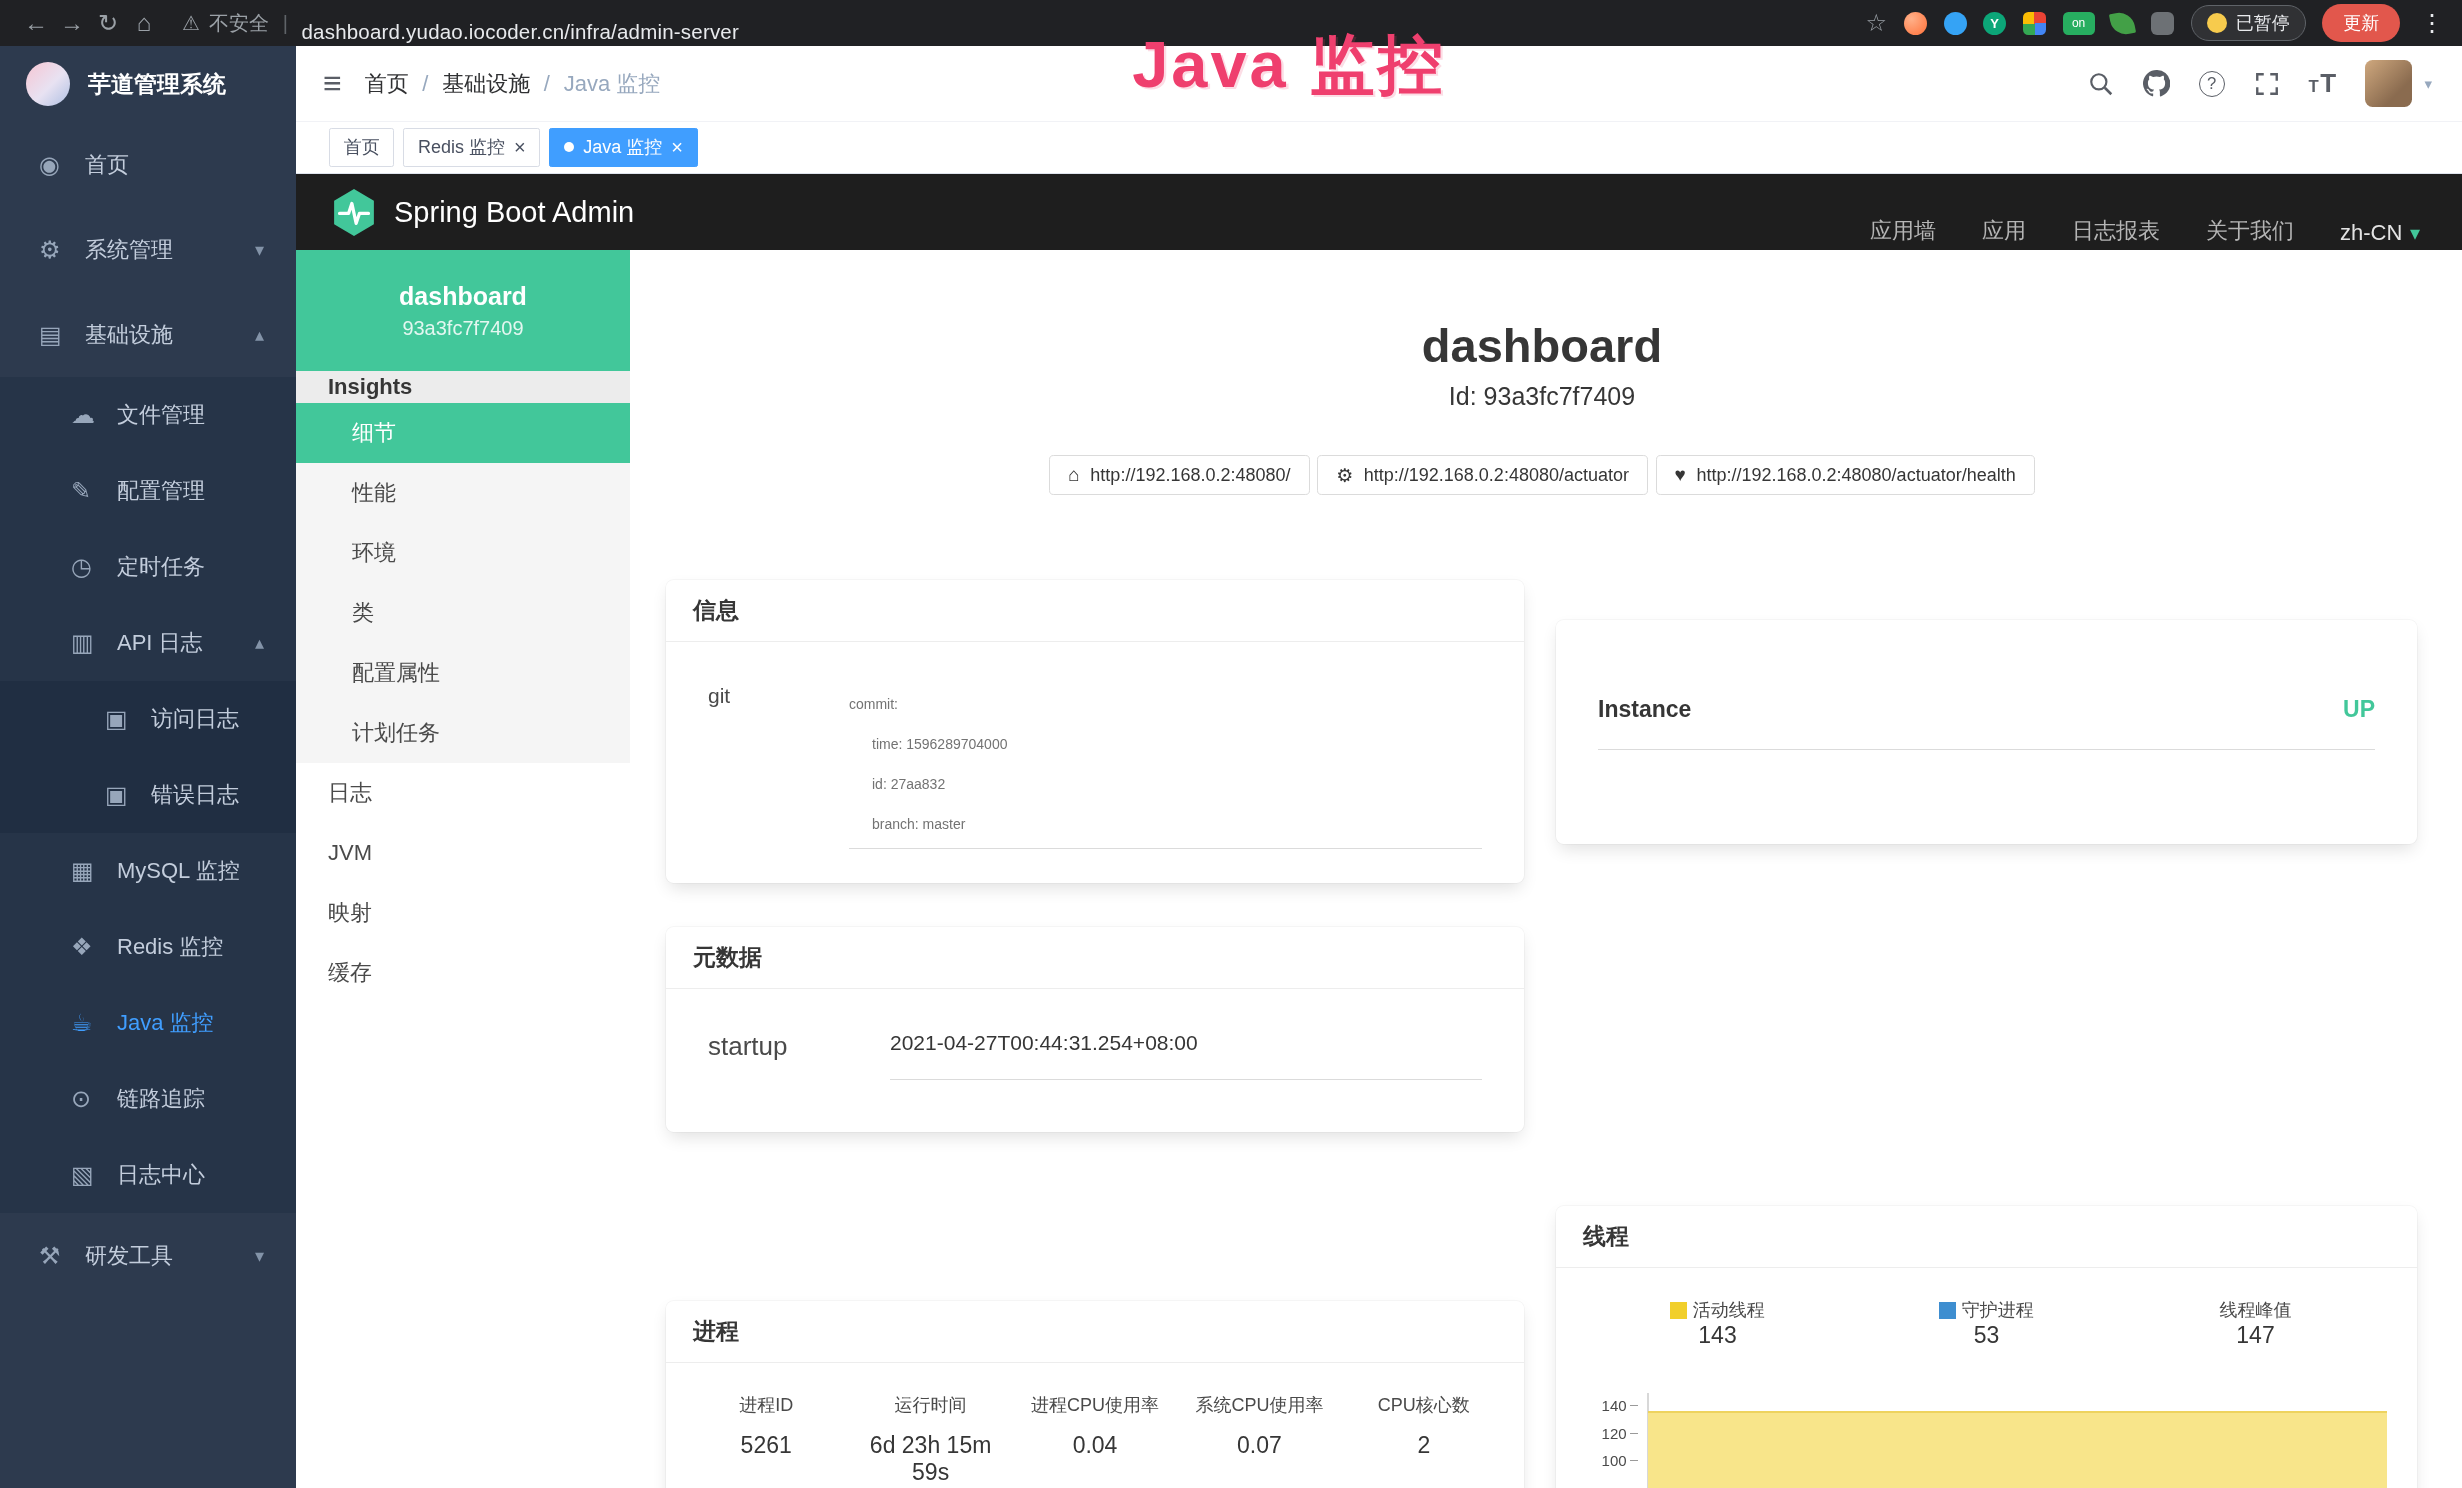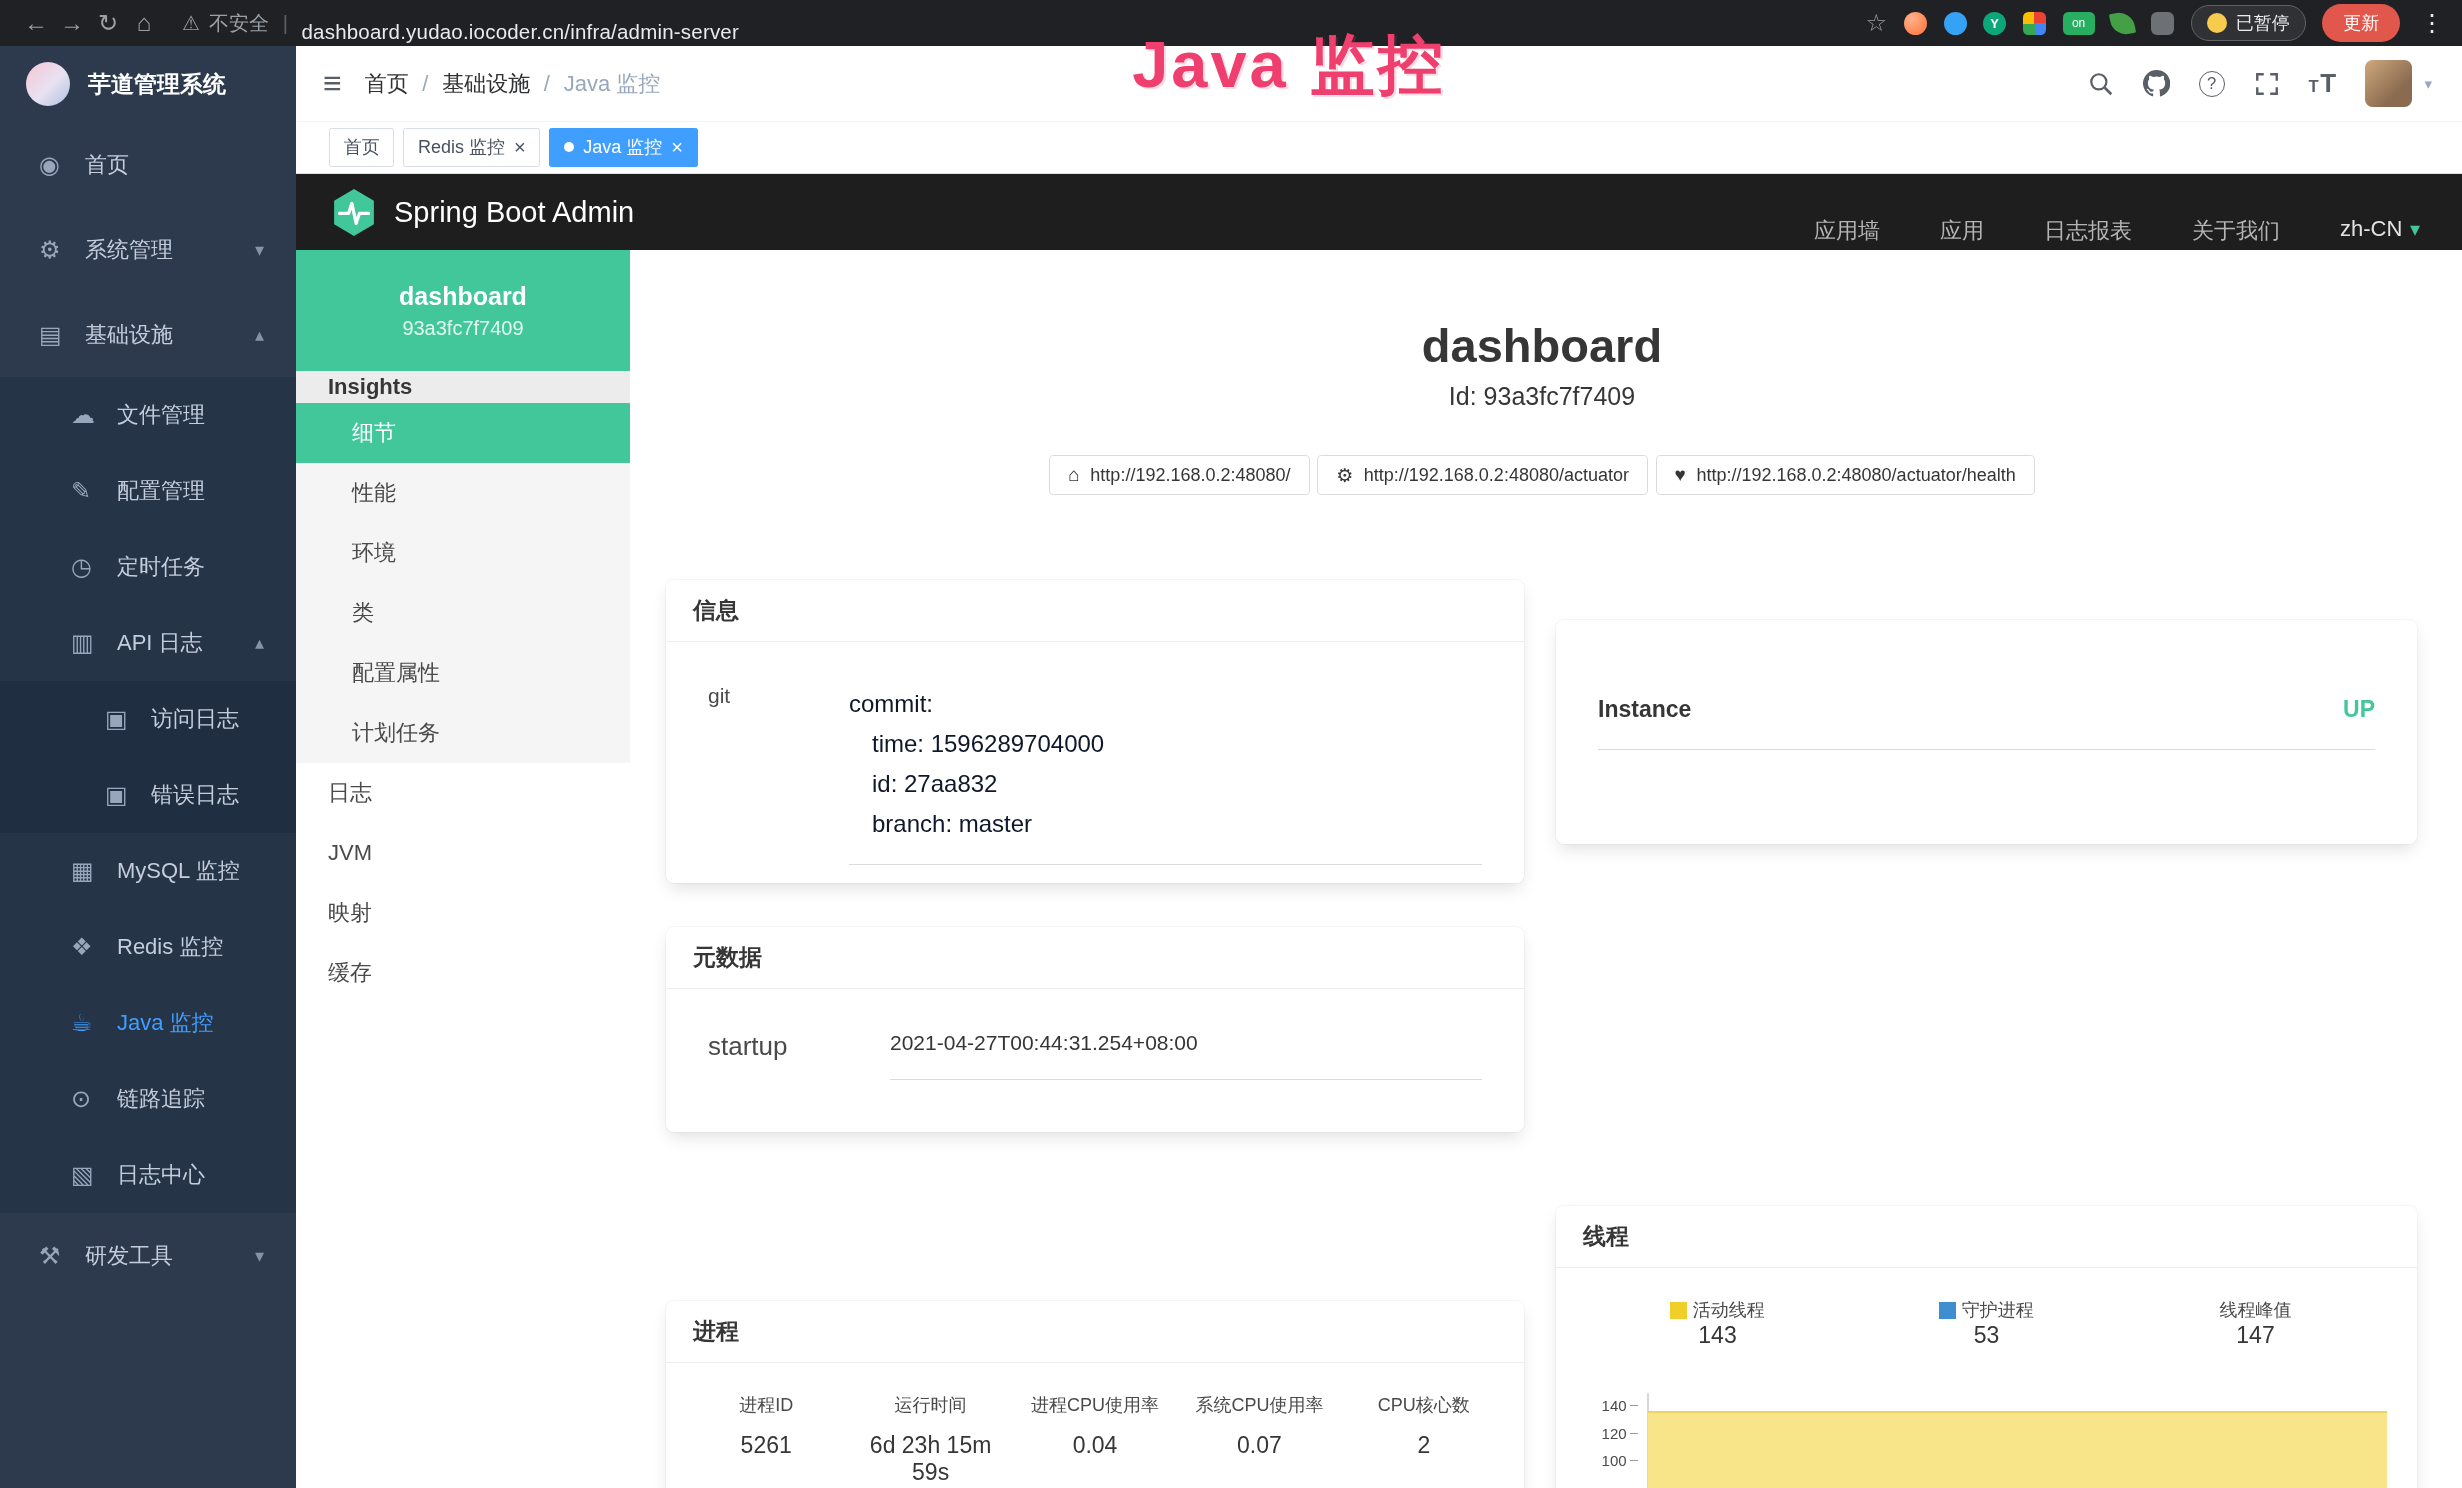--- a/index.html
+++ b/index.html
@@ -104,21 +104,21 @@
   .tag.active { background: #409eff; border-color: #409eff; color: #fff; }
   .tag-dot { width: 10px; height: 10px; border-radius: 50%; background: #fff; }
 
   
   .sba-header {
     position: absolute; top: 174px; left: 296px; right: 0; height: 76px;
     background: #1e1e1e; display: flex; align-items: center; padding: 0 42px 0 36px; z-index: 28;
   }
   .sba-brand { display: flex; align-items: center; gap: 18px; cursor: pointer; }
   .sba-brand-name { color: #fff; font-size: 29px; font-weight: normal; text-align: right; }
-  .sba-nav { margin-left: auto; display: flex; align-items: flex-start; gap: 60px; margin-top: 38px; }
+  .sba-nav { margin-left: auto; display: flex; align-items: flex-end; gap: 46px; margin-top: 38px; }
   .sba-nav-item { color: #b5b5b5; font-size: 22px; cursor: pointer; }
   .sba-lang { color: #e3e3e3; font-size: 22px; display: flex; align-items: center; gap: 7.6px; cursor: pointer; }
   .sba-lang .lang-caret { color: #42c79a; font-size: 20px; }
 
   
   .sba-body { position: absolute; top: 250px; left: 296px; right: 0; bottom: 0; display: flex; z-index: 27; }
   .sba-sidebar { width: 334px; flex-shrink: 0; background: #fff; }
   .instance-box {
     height: 121px; background: #42c79a; color: #fff; display: flex;
     flex-direction: column; align-items: center; justify-content: center; cursor: pointer;
@@ -160,21 +160,21 @@
     height: 62px; display: flex; align-items: center; justify-content: space-between;
     padding: 0 27px; border-bottom: 1.5px solid #ededed;
   }
   .card-title { font-size: 23px; font-weight: bold; color: #363636; }
   .history-ic { font-size: 27px; color: #363636; cursor: pointer; }
 
   
   .card.info { height: 303px; }
   .info-body { display: flex; padding: 42px 42px 0; }
   .info-key { width: 141px; font-size: 21px; color: #4a4a4a; }
-  .info-vals { flex: 1; font-size: 24px; color: #0f172a; line-height: 40px; border-bottom: 1.5px solid #dbdbdb; padding-bottom: 20px; }
+  .info-vals { flex: 1; font-size: 14px; color: #737373; line-height: 40px; border-bottom: 1.5px solid #dbdbdb; padding-bottom: 4px; }
   .info-vals .indent { margin-left: 23px; }
 
   
   .card.health { height: 224px; }
   .health-body { padding: 0 42px; }
   .health-row { margin-top: 76px; padding-bottom: 26px; border-bottom: 1.5px solid #dbdbdb; display: flex; align-items: center; justify-content: space-between; }
   .health-label { font-size: 23px; font-weight: 600; color: #363636; }
   .health-status { font-size: 23px; font-weight: bold; }
 
   

